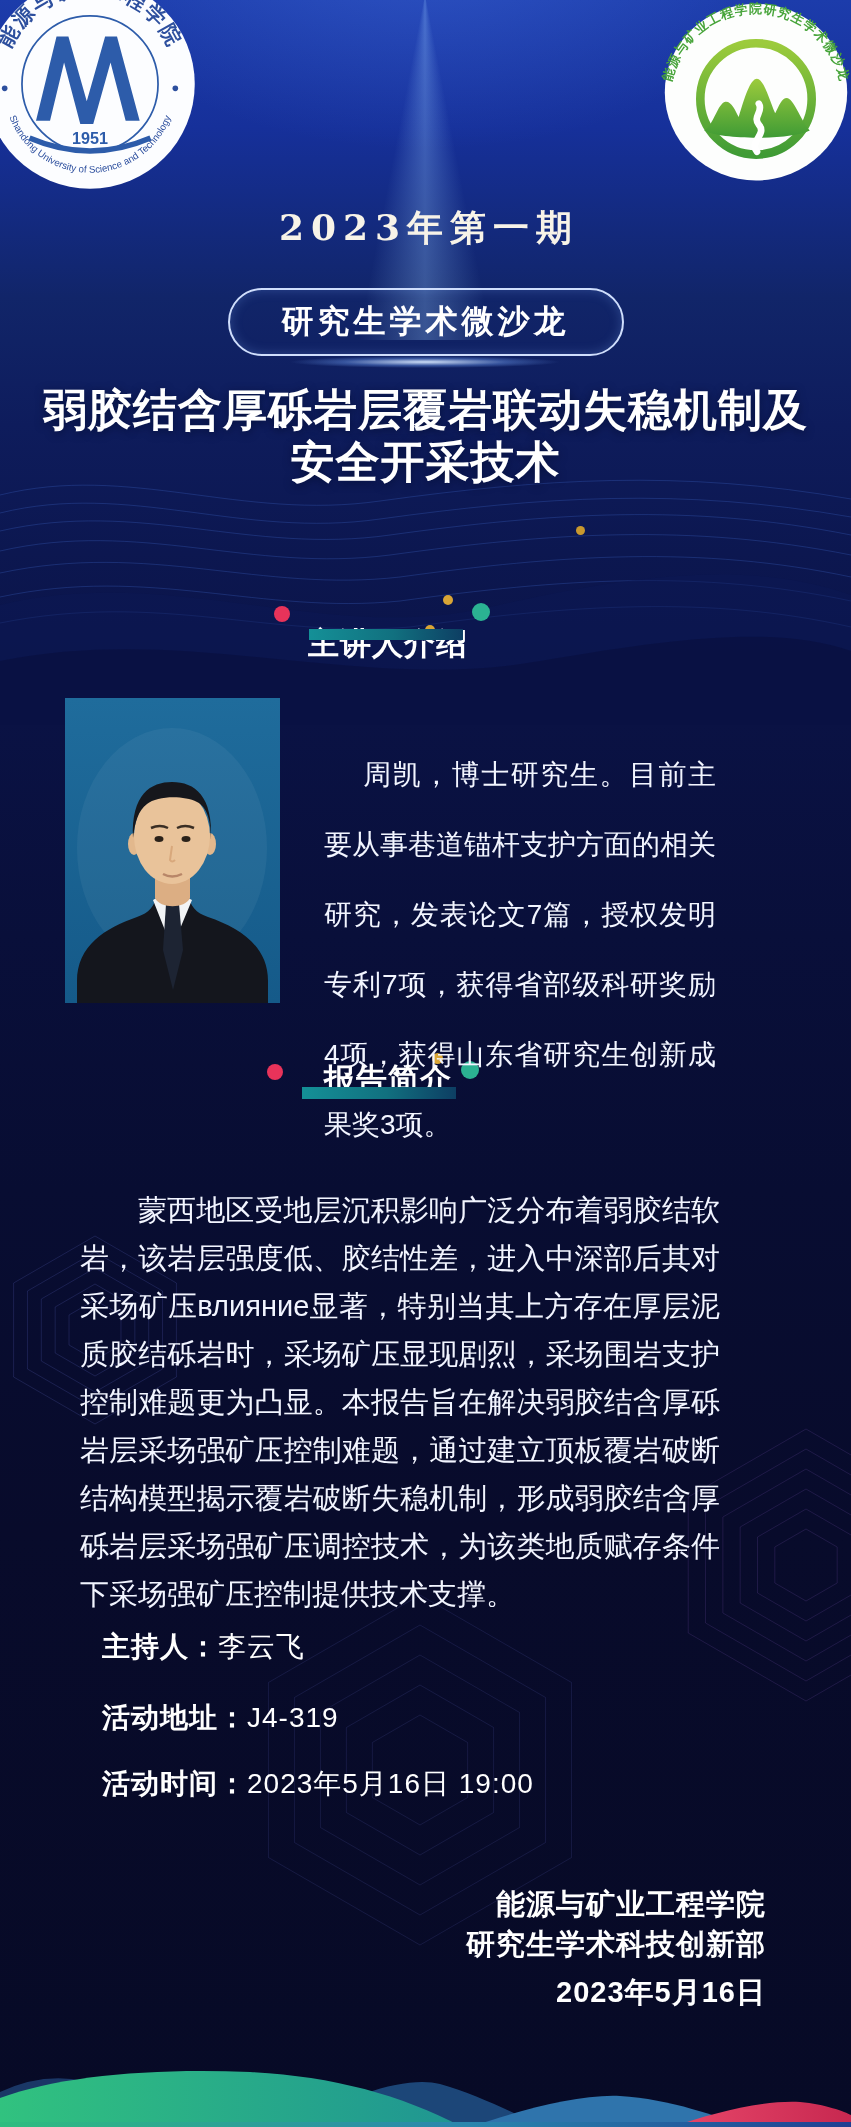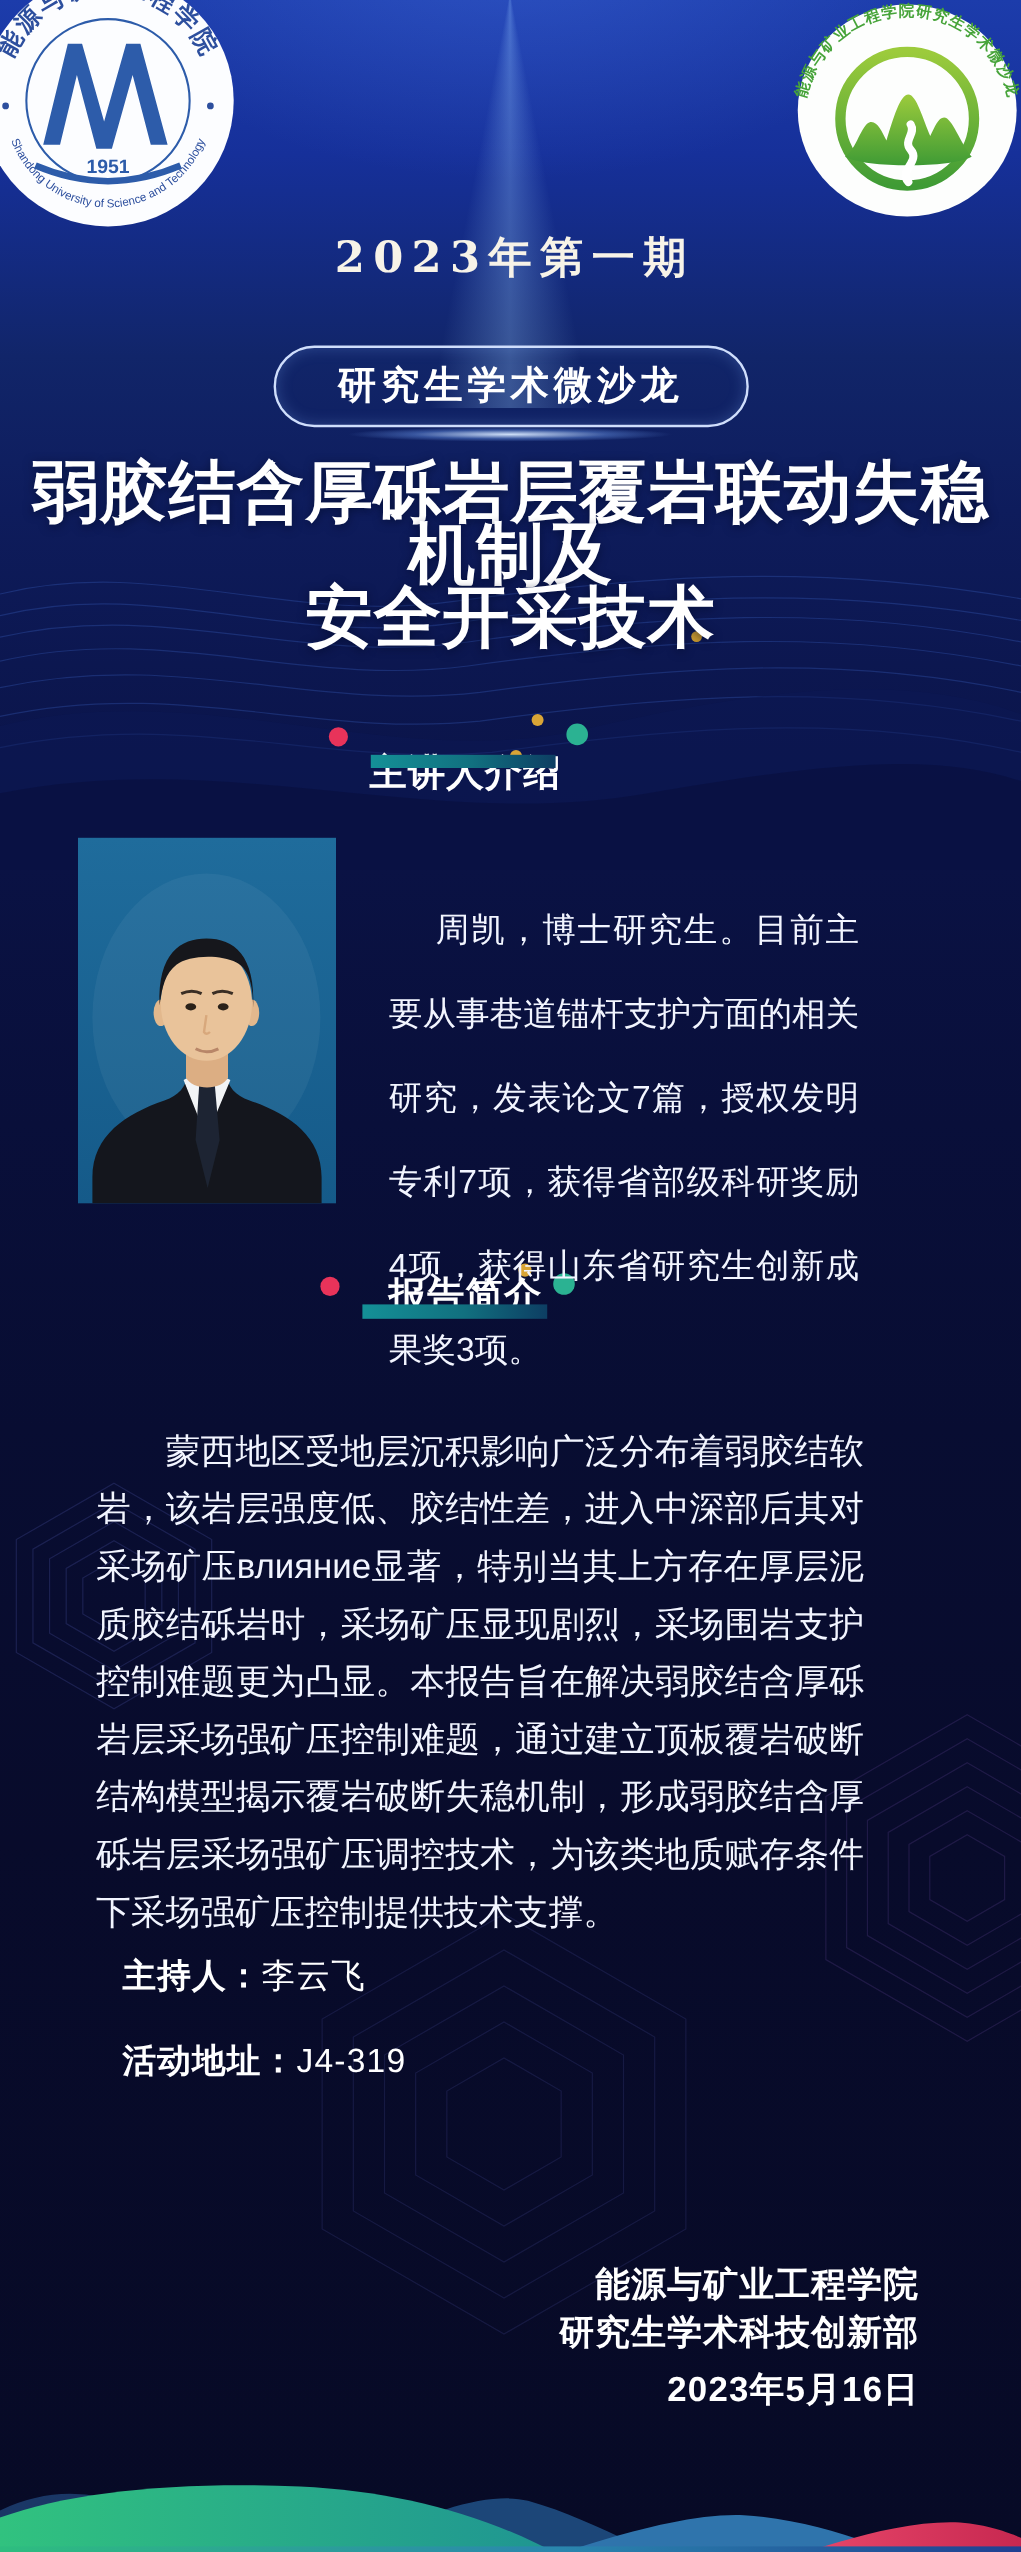--- a/index.html
+++ b/index.html
@@ -34,29 +34,29 @@
     mask:radial-gradient(closest-side at 100% 50%, #000 30%, transparent 75%);}
   #rayBio2{left:455px;top:855px;width:250px;height:165px;opacity:.5;
     background:repeating-conic-gradient(from 200deg at 45% 100%, rgba(130,185,255,.28) 0 .3deg, transparent .3deg 2.4deg);
     -webkit-mask:radial-gradient(closest-side at 45% 100%, #000 30%, transparent 78%);
     mask:radial-gradient(closest-side at 45% 100%, #000 30%, transparent 78%);}
   #beam{left:305px;top:0;width:240px;height:340px;
     background:conic-gradient(from 169deg at 50% -2%, transparent 0deg, rgba(150,200,255,.30) 11deg, transparent 22deg);}
   #flare{left:245px;top:354px;width:360px;height:16px;
     background:radial-gradient(ellipse closest-side, rgba(215,232,255,.95), rgba(120,170,255,.38) 45%, transparent 75%);}
   
-  .issue{top:191px;left:0;width:100%;text-align:center;
+  .issue{top:204px;left:0;width:100%;text-align:center;
     font-family:"DejaVu Serif","Liberation Serif",serif;
     font-size:36px;letter-spacing:7px;text-indent:7px;color:#f7f3e8;font-weight:bold;}
   .badge-row{top:288px;left:0;width:100%;display:flex;justify-content:center;}
   .badge{border:2px solid #cfdefc;border-radius:36px;padding:10px 52px;
     font-size:32px;font-weight:bold;letter-spacing:4px;color:#fff;
     box-shadow:0 0 12px rgba(130,180,255,.25) inset;}
   .main-title{top:384px;left:0;width:100%;text-align:center;
-    font-size:56px;font-weight:bold;line-height:52px;letter-spacing:1px;
+    font-size:44px;font-weight:bold;line-height:52px;letter-spacing:1px;
     text-shadow:0 2px 8px rgba(0,10,40,.6);}
   .sec-title{font-size:31px;font-weight:bold;letter-spacing:1px;color:#fff;}
   .sec-bar{position:absolute;background:linear-gradient(90deg,#149097,#11707f 55%,#0d3e63);}
   .dot{position:absolute;border-radius:50%;z-index:2;}
   .bio{top:740px;left:324px;width:392px;font-size:28px;line-height:70px;
     color:#f2f5ff;text-indent:1.4em;text-align:justify;}
   .summary{top:1186px;left:80px;width:640px;font-size:29px;line-height:48px;
     color:#f2f5ff;text-indent:2em;text-align:justify;}
   .detail{left:54px;font-size:28px;color:#fff;margin-left:48px;}
   .detail .lbl{font-weight:bold;letter-spacing:1px;}
@@ -211,20 +211,23 @@
   <div class="sec-bar content" style="left:302px;top:1087px;width:154px;height:12px;"></div>
 
   <div class="content summary">蒙西地区受地层沉积影响广泛分布着弱胶结软岩，该岩层强度低、胶结性差，进入中深部后其对采场矿压влияние显著，特别当其上方存在厚层泥质胶结砾岩时，采场矿压显现剧烈，采场围岩支护控制难题更为凸显。本报告旨在解决弱胶结含厚砾岩层采场强矿压控制难题，通过建立顶板覆岩破断结构模型揭示覆岩破断失稳机制，形成弱胶结含厚砾岩层采场强矿压调控技术，为该类地质赋存条件下采场强矿压控制提供技术支撑。</div>
 
   <div class="content detail" style="top:1628px;">
     <span class="lbl">主持人：</span><span class="val">李云飞</span>
   </div>
   <div class="content detail" style="top:1699px;">
     <span class="lbl">活动地址：</span><span class="val">J4-319</span>
   </div>
+  <div class="content detail" style="top:1765px;">
+    <span class="lbl">活动时间：</span><span class="val">2023年5月16日 19:00</span>
+  </div>
 
   <div class="content footer">
     <div>能源与矿业工程学院</div>
     <div>研究生学术科技创新部</div>
     <div class="date-line">2023年5月16日</div>
   </div>
 
   <svg class="deco" style="left:0;bottom:0;" width="851" height="95" viewBox="0 0 851 95">
     <defs>
       <linearGradient id="tealG" x1="0" y1="0" x2="1" y2="0">

